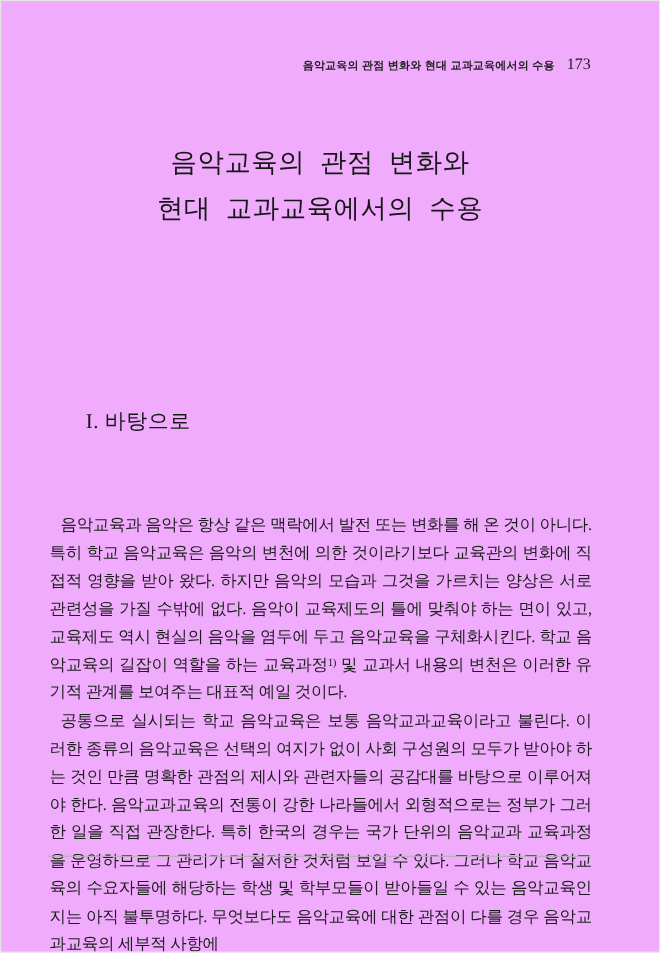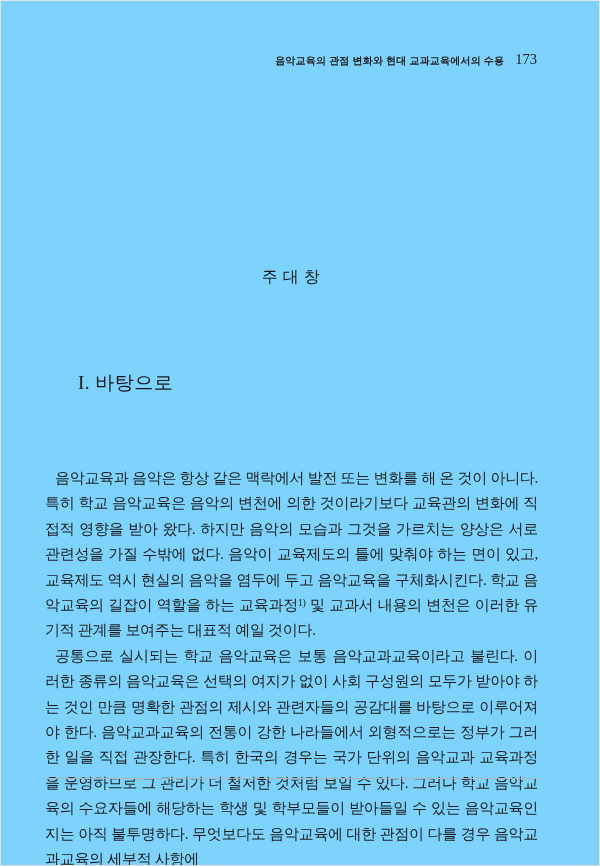--- a/index.html
+++ b/index.html
@@ -4,21 +4,21 @@
 <style>
   html, body {
     margin: 0;
     padding: 0;
     background: #ffffff;
   }
   .page {
     position: relative;
     width: 600px;
     height: 866px;
-    background: #7dd3fc;
+    background: #f0abfc;
     border: 1px solid #e4e4e4;
     box-sizing: border-box;
     overflow: hidden;
     font-family: "Liberation Serif", "DejaVu Serif", serif;
     color: #1c1c1c;
   }
 
   
   .running-header {
     position: absolute;
@@ -132,22 +132,25 @@
 </style>
 </head>
 <body>
 
 <div class="page">
 
   <div class="running-header">
     <span class="running-title">음악교육의 관점 변화와 현대 교과교육에서의 수용</span><span class="page-number">173</span>
   </div>
 
+  <h1 class="paper-title">
+    <span class="title-line">음악교육의 관점 변화와</span>
+    <span class="title-line">현대 교과교육에서의 수용</span>
+  </h1>
 
-  <div class="author">주 대 창</div>
 
   <h2 class="section-heading">I. 바탕으로</h2>
 
   <div class="body-text">
     <p><span>음악교육과 음악은 항상 같은 맥락에서 발전 또는 변화를 해 온 것이 아니다. 특히 학교 음악교육은 음악의 변천에 의한 것이라기보다 교육관의 변화에 직접적 영향을 받아 왔다. 하지만 음악의 모습과 그것을 가르치는 양상은 서로 관련성을 가질 수밖에 없다. 음악이 교육제도의 틀에 맞춰야 하는 면이 있고, 교육제도 역시 현실의 음악을 염두에 두고 음악교육을 구체화시킨다. 학교 음악교육의 길잡이 역할을 하는 교육과정</span><sup class="fn-ref">1)</sup><span> 및 교과서 내용의 변천은 이러한 유기적 관계를 보여주는 대표적 예일 것이다.</span></p>
     <p>공통으로 실시되는 학교 음악교육은 보통 음악교과교육이라고 불린다. 이러한 종류의 음악교육은 선택의 여지가 없이 사회 구성원의 모두가 받아야 하는 것인 만큼 명확한 관점의 제시와 관련자들의 공감대를 바탕으로 이루어져야 한다. 음악교과교육의 전통이 강한 나라들에서 외형적으로는 정부가 그러한 일을 직접 관장한다. 특히 한국의 경우는 국가 단위의 음악교과 교육과정을 운영하므로 그 관리가 더 철저한 것처럼 보일 수 있다. 그러나 학교 음악교육의 수요자들에 해당하는 학생 및 학부모들이 받아들일 수 있는 음악교육인지는 아직 불투명하다. 무엇보다도 음악교육에 대한 관점이 다를 경우 음악교과교육의 세부적 사항에</p>
   </div>
 
   <div class="footnote-rule"></div>
 

